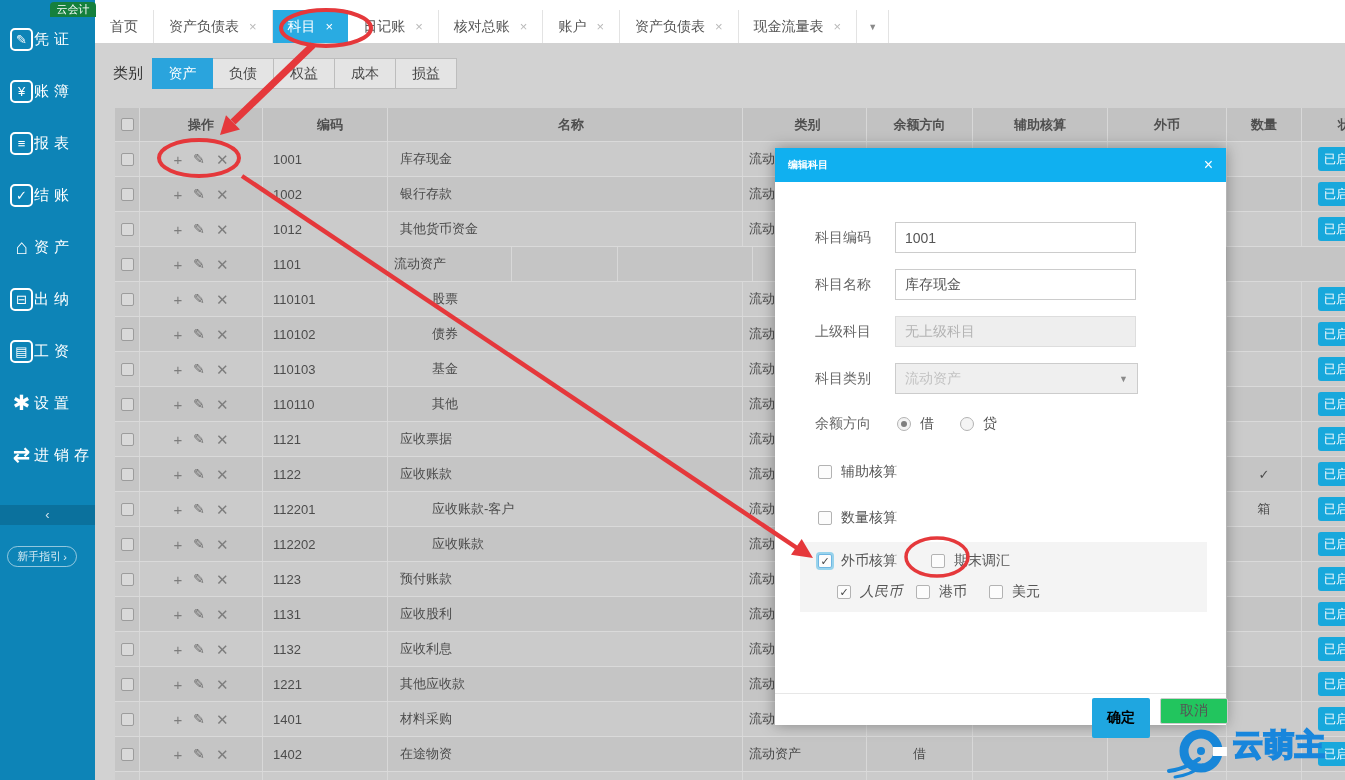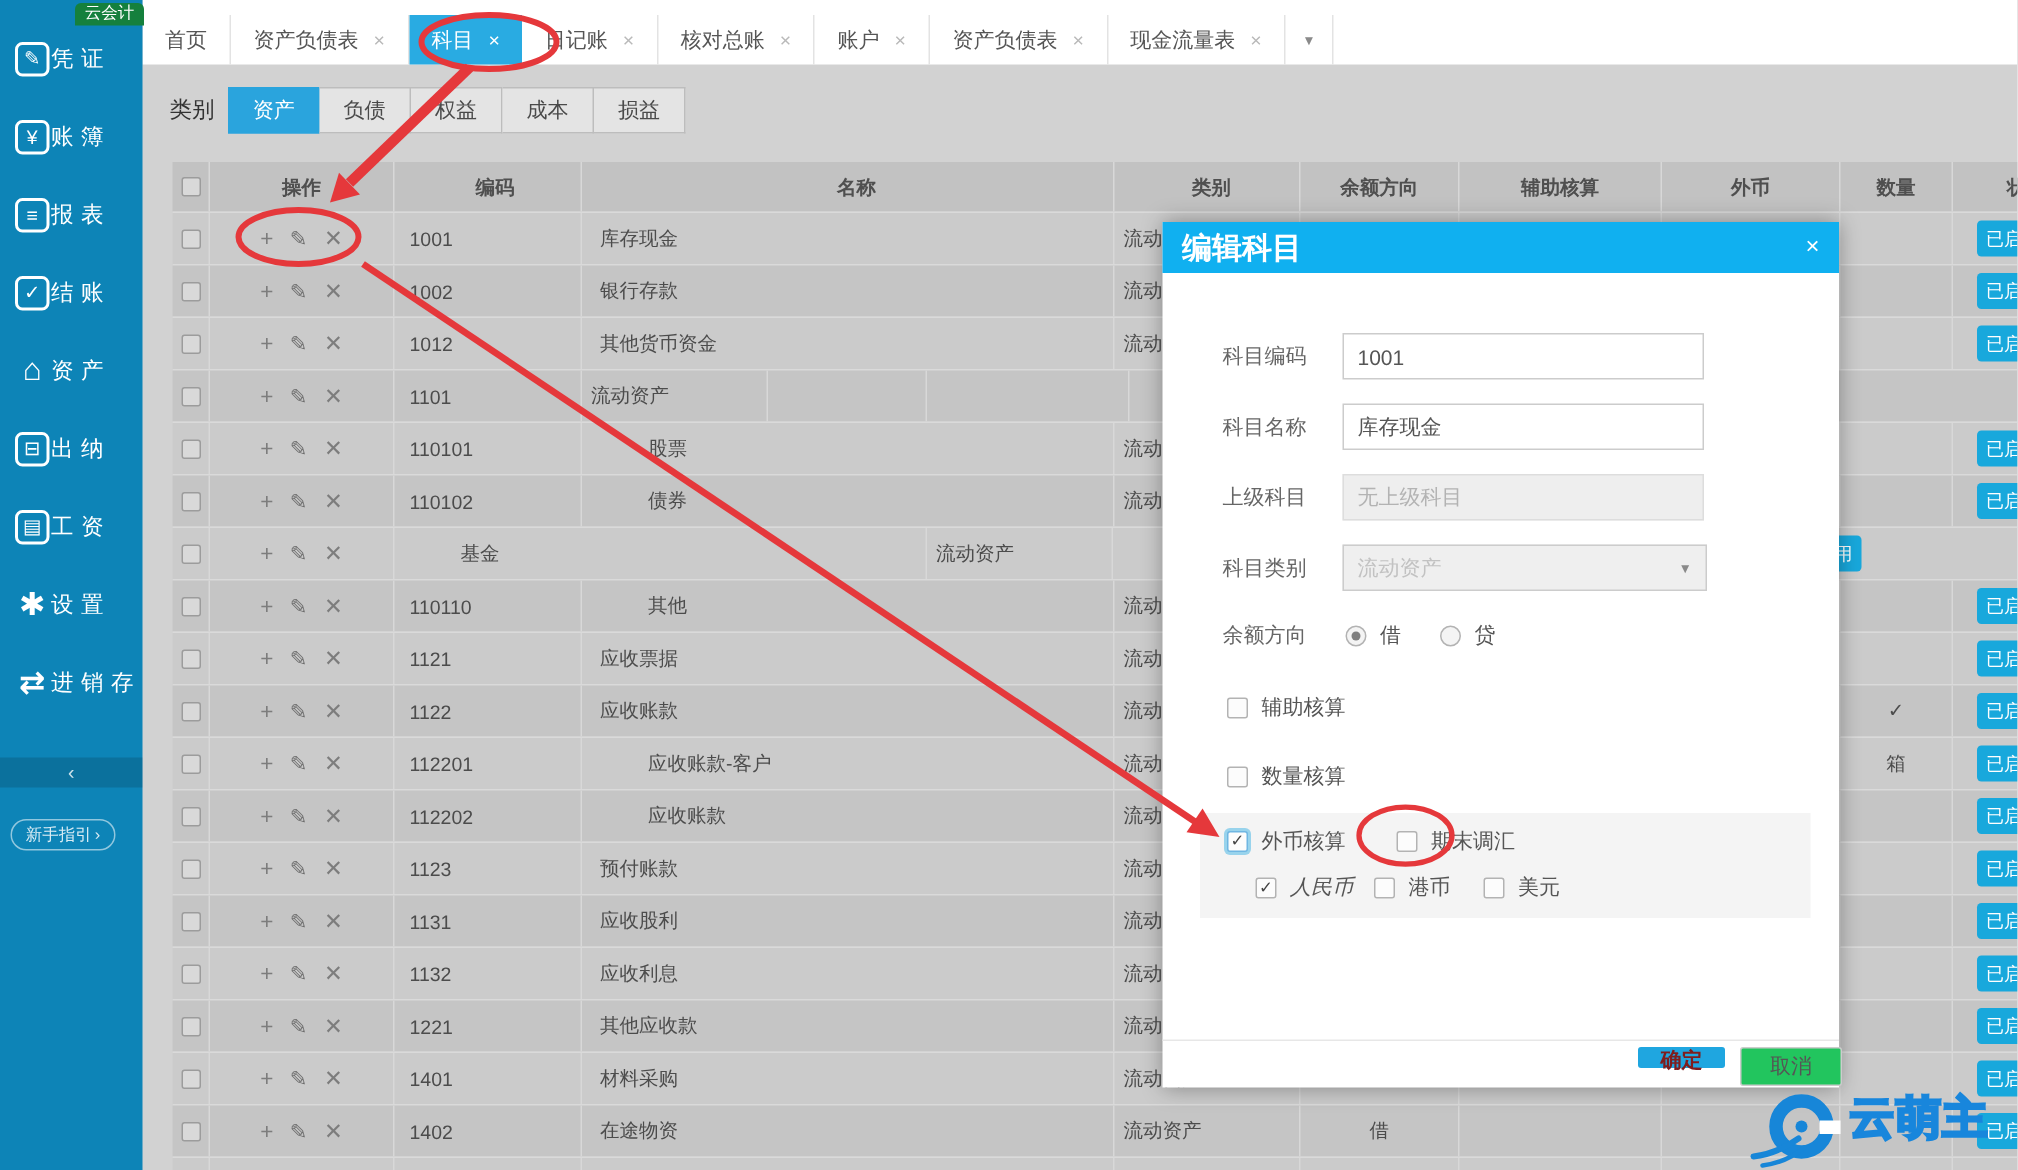--- a/index.html
+++ b/index.html
@@ -60,21 +60,21 @@
   .op.edit { font-size:14px; color:#6e6e6e; }
   .cell-text { font-size:13px; color:#4c4c4c; white-space:nowrap; }
   .name-indent { padding-left:32px; }
   .status-btn { margin-left:16px; width:48px; height:24px; background:#18a8dc; border:none; border-radius:3px;
     color:#fff; font-size:12px; white-space:nowrap; cursor:pointer; overflow:hidden; }
 
   
   #modal { position:absolute; left:775px; top:148px; width:451px; height:577px; background:#fff;
     box-shadow:0 0 14px rgba(0,0,0,.35); z-index:10; }
   #modal-header { height:34px; background:#10b0f0; display:flex; align-items:center; padding:0 13px; }
-  #modal-title { color:#fff; font-size:20px; font-weight:bold; }
+  #modal-title { color:#fff; font-size:10px; font-weight:bold; }
   #modal-close { margin-left:auto; color:#fff; font-size:16px; cursor:pointer; }
   .frow { position:absolute; left:40px; right:20px; height:31px; display:flex; align-items:center; }
   .flabel { width:66px; font-size:14px; color:#666; text-align:left; flex:0 0 auto; }
   .finput { margin-left:14px; width:241px; height:31px; border:1px solid #ccc; padding:0 9px;
     font-size:14px; color:#555; background:#fff; font-family:inherit; }
   .finput:disabled { background:#eee; color:#b3b3b3; border-color:#ddd; }
   .fselect { margin-left:14px; width:243px; height:31px; border:1px solid #ccc; background:#efefef;
     display:flex; align-items:center; padding:0 9px; font-size:14px; color:#c2c2c2; cursor:default; }
   .fselect .caret { margin-left:auto; font-size:9px; color:#8a8a8a; }
   .radio { width:14px; height:14px; border:1px solid #b3b3b3; border-radius:50%; background:#f4f4f4;
@@ -83,22 +83,22 @@
     border-radius:50%; background:#7f7f7f; }
   .rlabel { font-size:14px; color:#555; margin:0 26px 0 9px; }
   .mcheck { width:14px; height:14px; border:1px solid #b3b3b3; border-radius:2px; background:#fcfcfc;
     font-size:11px; line-height:12px; text-align:center; color:transparent; cursor:pointer; flex:0 0 auto; }
   .mcheck.on { color:#444; }
   .mcheck.focus { box-shadow:0 0 0 2px rgba(41,171,226,.45); border-color:#6fb6e2; }
   .clabel { font-size:14px; color:#555; margin-left:9px; white-space:nowrap; }
   #fx-panel { position:absolute; left:25px; right:19px; top:394px; height:70px; background:#f4f4f4; }
   .pline { position:absolute; left:0; right:0; display:flex; align-items:center; }
   #modal-footer { position:absolute; left:0; right:0; top:545px; height:32px; border-top:1px solid #e7e7e7; }
-  #ok-btn { position:absolute; left:317px; top:4px; width:58px; height:14px; background:#1fa6e0; border:none;
-    border-radius:2px; color:#7f1d1d; font-size:14px; font-weight:bold; cursor:pointer; }
+  #ok-btn { position:absolute; left:317px; top:4px; width:58px; height:40px; background:#1fa6e0; border:none;
+    border-radius:2px; color:#000000; font-size:14px; font-weight:bold; cursor:pointer; }
   #cancel-btn { position:absolute; left:385px; top:4px; width:68px; height:26px; background:#22c55e;
     border:1px solid #ccc; border-radius:2px; color:#555; font-size:14px; cursor:pointer; }
 
   
   #annotations { position:absolute; left:0; top:0; width:1345px; height:780px; z-index:20; pointer-events:none; }
 
   
   #watermark { position:absolute; right:0; bottom:0; width:180px; height:55px; z-index:15; pointer-events:none; }
   #wm-text { position:absolute; left:68px; top:0px; font-size:30px; font-weight:bold; color:#e8f4fd;
     -webkit-text-stroke:2px #1886dc; letter-spacing:1px; white-space:nowrap; }
@@ -424,20 +424,23 @@
           </div>
         </div>
         <div class="tr" data-name="table-row">
           <div class="td w-check" data-name="row-checkbox-cell">
             <span class="cb" data-name="row-checkbox"></span>
           </div>
           <div class="td w-ops" data-name="row-ops-cell">
             <span class="op" data-name="add-subaccount-button">+</span>
             <span class="op edit" data-name="edit-button">✎</span>
             <span class="op" data-name="delete-button">✕</span>
+          </div>
+          <div class="td w-code" data-name="row-code">
+            <span class="cell-text" data-name="row-code-text">110103</span>
           </div>
           <div class="td w-name" data-name="row-name">
             <span class="cell-text name-indent" data-name="row-name-text">基金</span>
           </div>
           <div class="td w-cat" data-name="row-category">
             <span class="cell-text" data-name="row-category-text">流动资产</span>
           </div>
           <div class="td w-dir" data-name="row-direction">
             <span class="cell-text" data-name="row-direction-text"></span>
           </div>

